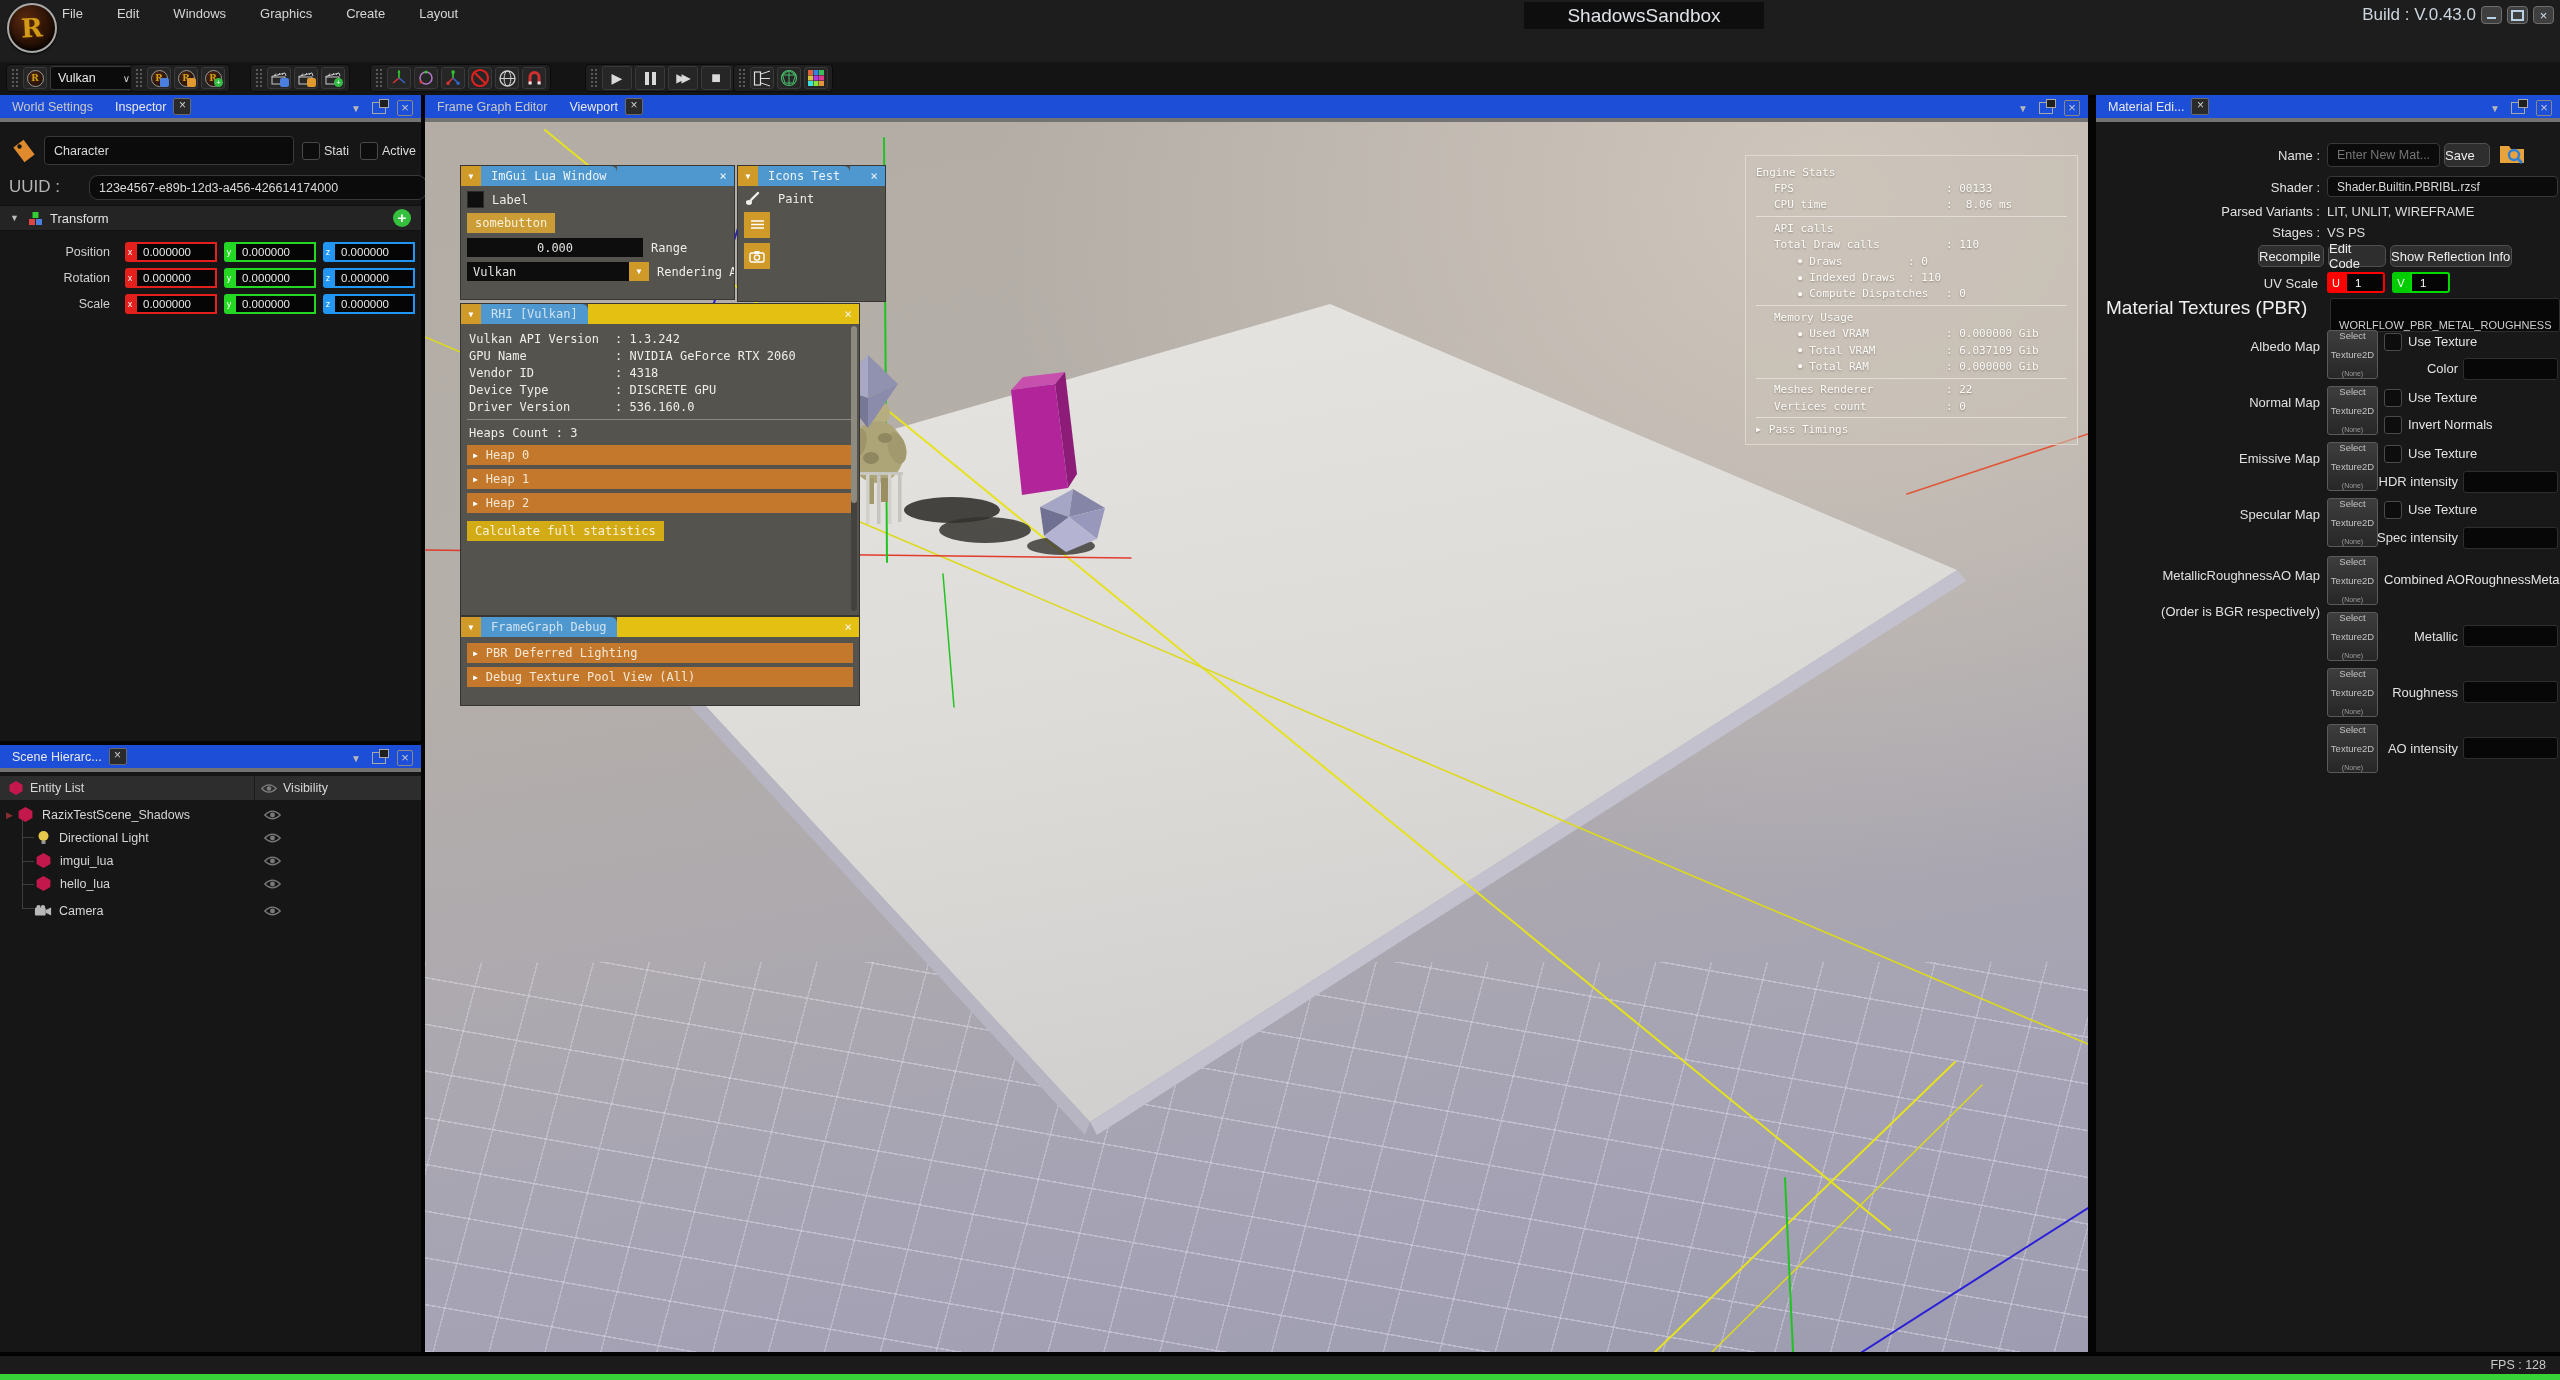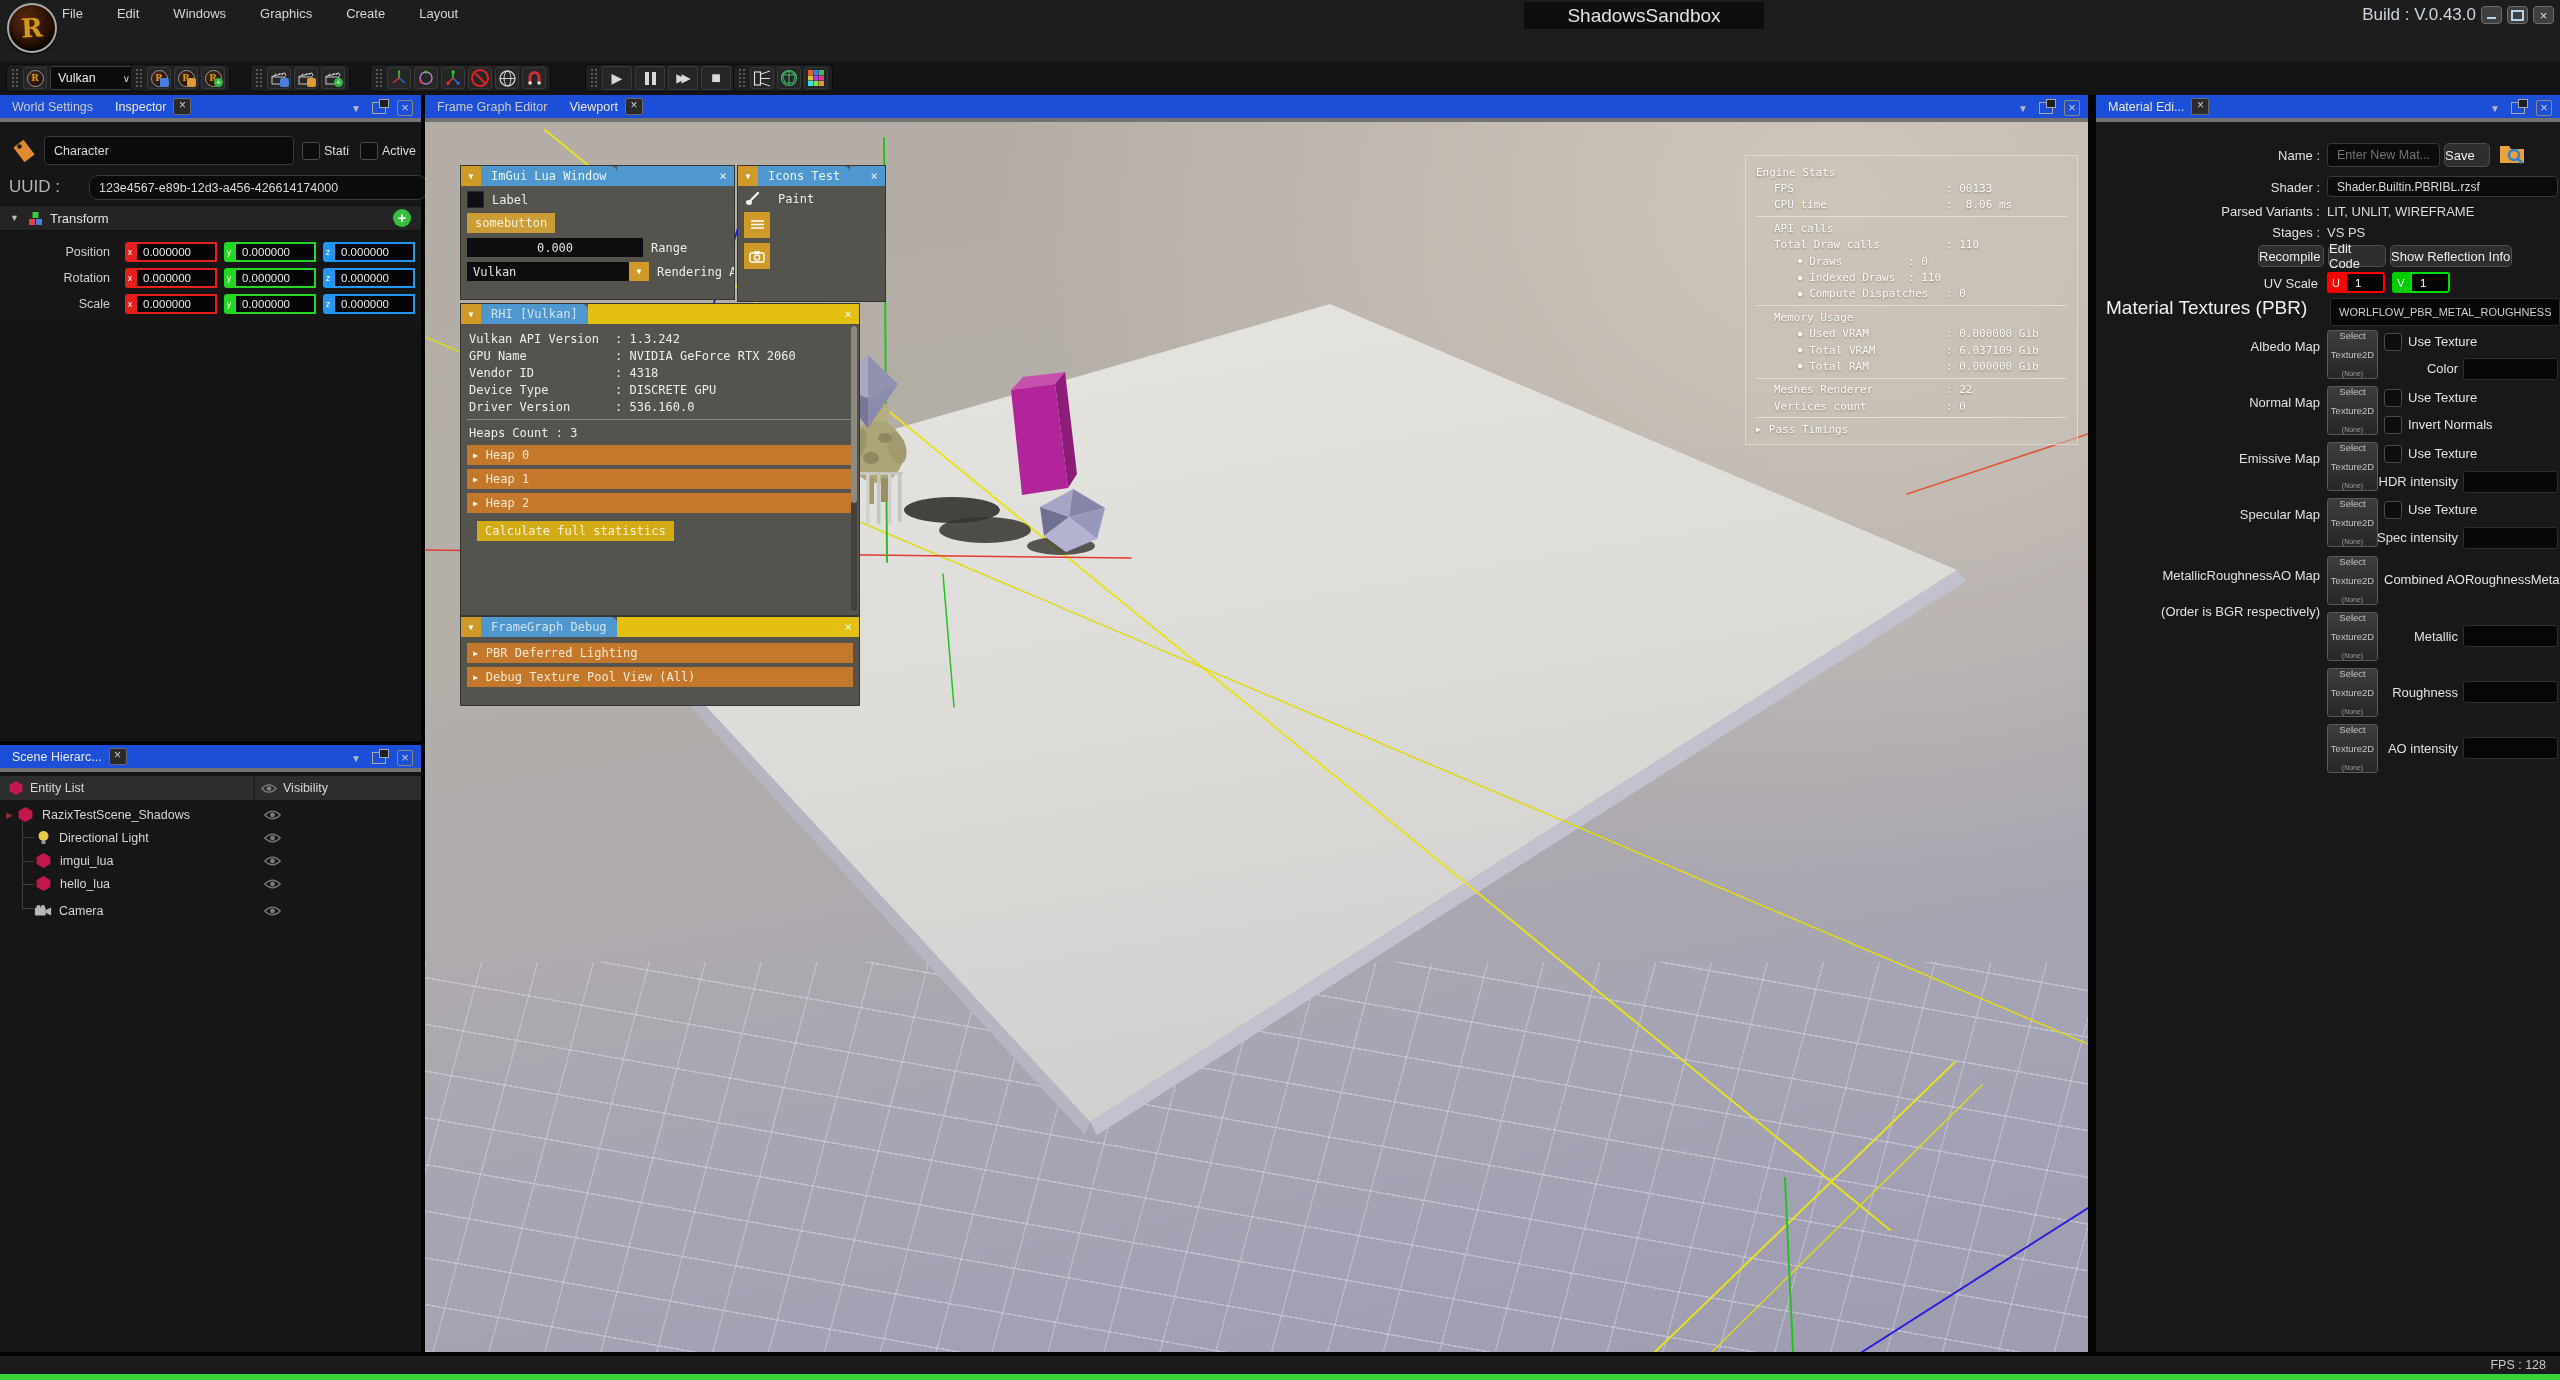--- a/index.html
+++ b/index.html
@@ -718,21 +718,21 @@
         </div>
       <div class="ig-header">
           <span class="arr">▶</span>
           <span>Heap 1</span>
         </div>
       <div class="ig-header">
           <span class="arr">▶</span>
           <span>Heap 2</span>
         </div>
       <div style="height:4px"></div>
-      <div class="ig-btn-gold" style="background:#d3ac15;margin-left:16px">
+      <div class="ig-btn-gold" style="background:#d3ac15;margin-left:6px">
           <span>Calculate full statistics</span>
         </div>
       <div class="scrollbar">
           <div class="scroll-thumb"></div>
         </div>
     </div>
 
     <div class="imgui" style="left:35px;top:494px;width:398px;height:88px">
       <div class="ig-title">
         <div class="ig-collapse">▼</div>
@@ -800,21 +800,21 @@
   <span class="uv-badge" style="left:231px;top:177px;background:#f00">U</span>
   <div class="uv-field" style="left:249px;top:177px;border-color:#f00">
       <span>1</span>
     </div>
   <span class="uv-badge" style="left:296px;top:177px;background:#0c0">V</span>
   <div class="uv-field" style="left:314px;top:177px;border-color:#0d0">
       <span>1</span>
     </div>
 
   <span class="abs" style="left:10px;top:202px;font-size:19px;color:#f0f0f0">Material Textures (PBR)</span>
-  <div class="m-field" style="left:234px;top:203px;width:230px;height:28px;display:flex;align-items:center;padding-left:8px;overflow:hidden">
+  <div class="m-field" style="left:234px;top:203px;width:230px;height:34px;display:flex;align-items:flex-end;padding-left:8px;overflow:hidden">
     <span style="font-size:11px;color:#cfcfcf;white-space:nowrap">WORLFLOW_PBR_METAL_ROUGHNESS</span>
   </div>
 
   <span class="m-label" style="right:240px;top:244px">Albedo Map</span>
   <div class="sel-btn" style="left:231px;top:235px">
     <span class="l1">Select</span>
       <span class="l2">Texture2D</span>
       <span class="l3">(None)</span>
   </div>
   <div class="cb abs" style="left:288px;top:238px"></div>

